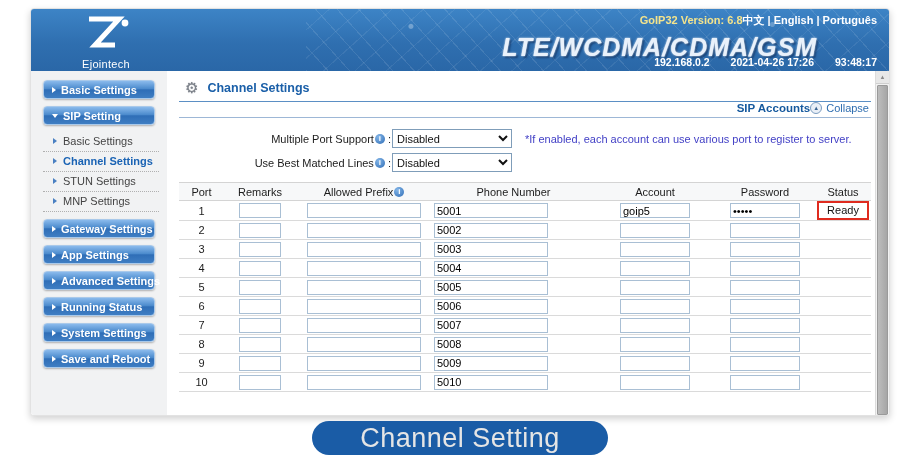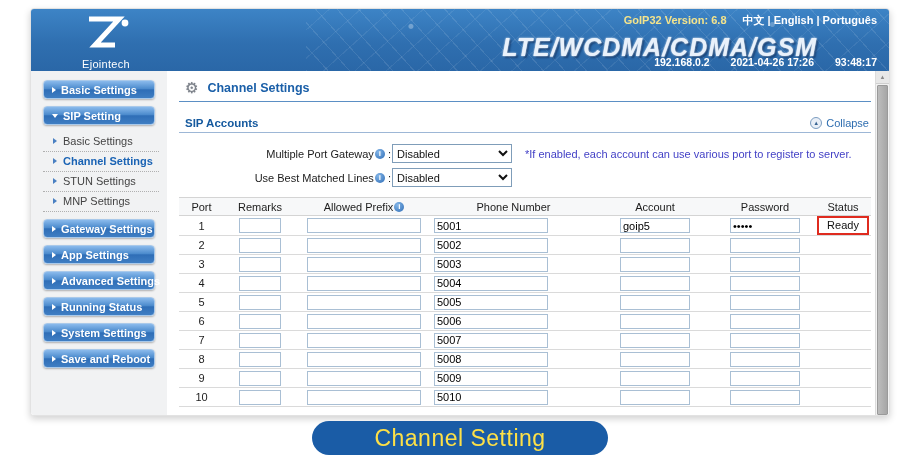--- a/index.html
+++ b/index.html
@@ -17,21 +17,21 @@
     background:
       repeating-linear-gradient(48deg, rgba(255,255,255,.10) 0 1px, transparent 1px 16px),
       repeating-linear-gradient(-42deg, rgba(255,255,255,.07) 0 1px, transparent 1px 21px),
       radial-gradient(circle at 18% 28%, rgba(255,255,255,.30) 0 2px, transparent 3px),
       radial-gradient(circle at 55% 70%, rgba(255,255,255,.22) 0 2px, transparent 3px),
       radial-gradient(circle at 80% 25%, rgba(255,255,255,.25) 0 2px, transparent 3px);
   }
   .logo { position:absolute; left:30px; top:6px; width:90px; text-align:center; }
   .brand { color:#fff; font-size:11px; letter-spacing:.3px; margin-top:3px; }
   .ver-row { position:absolute; top:4px; right:12px; font-size:11px; font-weight:bold; color:#fff; white-space:nowrap; }
-  .ver-label { color:#f4e48c; margin-right:16px; }
+  .ver-label { color:#f4e48c; }
   .langs { color:#fff; cursor:pointer; }
   .tech-title { position:absolute; right:72px; top:24px; font-size:25px; font-style:italic;
     font-weight:bold; letter-spacing:1px; color:#e9f1fb;
     text-shadow:0 0 2px #ffffff, 2px 2px 2px rgba(8,38,86,.65); white-space:nowrap; }
   .stat-row { position:absolute; bottom:3px; right:12px; font-size:10.5px; font-weight:bold; color:#fff; }
   .stat-row span { margin-left:18px; }
 
   
   .bodyrow { display:flex; height:346px; position:relative; background:#fff; }
 
@@ -54,22 +54,22 @@
   .sub-item.active { color:#1a63b4; font-weight:bold; }
 
   
   .main { flex:1; margin-right:14px; padding:0 6px 0 12px; position:relative; }
   .title-row { display:flex; align-items:center; padding:9px 0 6px 6px;
     border-bottom:1px solid #5b8fc4; }
   .gear { font-size:15px; color:#7d828a; margin-right:9px; line-height:1;
     text-shadow:0 0 1px #a5a9af; }
   .page-title { color:#1a5fa8; font-weight:bold; font-size:12.5px; }
 
-  .section-row { display:flex; justify-content:space-between; align-items:flex-end;
-    margin-top:15px; padding:0 2px 3px 6px; border-bottom:1px solid #9db7d6; }
+  .section-row { display:flex; justify-content:flex-end; align-items:flex-end;
+    margin-top:0; padding:0 2px 3px 6px; border-bottom:1px solid #9db7d6; }
   .section-title { color:#15599e; font-weight:bold; font-size:11.5px; }
   .collapse { display:flex; align-items:center; color:#2f6eb0; font-size:11px; cursor:pointer; }
   .collapse-icon { width:12px; height:12px; border-radius:50%; border:1px solid #7b9cc0;
     background:#e9eff7; color:#3a6593; font-size:6px; line-height:10px; text-align:center;
     margin-right:4px; }
 
   .form-area { margin-top:11px; }
   .form-row { display:flex; align-items:center; margin-bottom:5px; }
   .form-label { width:212px; text-align:right; font-size:11px; color:#1c1c1c; white-space:nowrap; }
   .info { display:inline-block; width:10px; height:10px; border-radius:50%;
@@ -100,22 +100,22 @@
     border-left:1px solid #dcdcdc; }
   .sb-up { position:absolute; top:0; left:0; right:0; height:13px; background:#e8e8e8;
     border-bottom:1px solid #cfcfcf; color:#8a8a8a; font-size:6px; text-align:center; line-height:13px;
     cursor:pointer; }
   .sb-thumb { position:absolute; top:14px; bottom:2px; left:1px; right:1px;
     background:linear-gradient(90deg,#bdbdbd,#a6a6a6); border:1px solid #9a9a9a; border-radius:1px;
     cursor:grab; }
 
   
   .caption { position:absolute; left:50%; top:421px; transform:translateX(-50%);
-    width:296px; height:34px; border-radius:17px; background:#1a5ca6; color:#fde047;
-    font-size:23px; display:flex; align-items:center; justify-content:center; letter-spacing:.5px; }
+    width:296px; height:34px; border-radius:17px; background:#1a5ca6; color:#e5e5e5;
+    font-size:27px; display:flex; align-items:center; justify-content:center; letter-spacing:.5px; }
 </style>
 </head>
 <body>
 
 <div class="screen">
 
   <div class="banner">
     <div class="circuit"></div>
     <div class="logo">
       <svg width="46" height="36" viewBox="0 0 46 36">
@@ -200,21 +200,21 @@
         <span class="section-title">SIP Accounts</span>
         <span class="collapse">
           <span class="collapse-icon">▲</span>
           <span>Collapse</span>
         </span>
       </div>
 
       <div class="form-area">
         <div class="form-row">
           <span class="form-label">
-            <span>Multiple Port Gateway</span><span class="info">i</span> :
+            <span>Multiple Port Support</span><span class="info">i</span> :
           </span>
           <select>
             <option>Disabled</option>
           </select>
           <span class="form-note">*If enabled, each account can use various port to register to server.</span>
         </div>
         <div class="form-row">
           <span class="form-label">
             <span>Use Best Matched Lines</span><span class="info">i</span> :
           </span>

